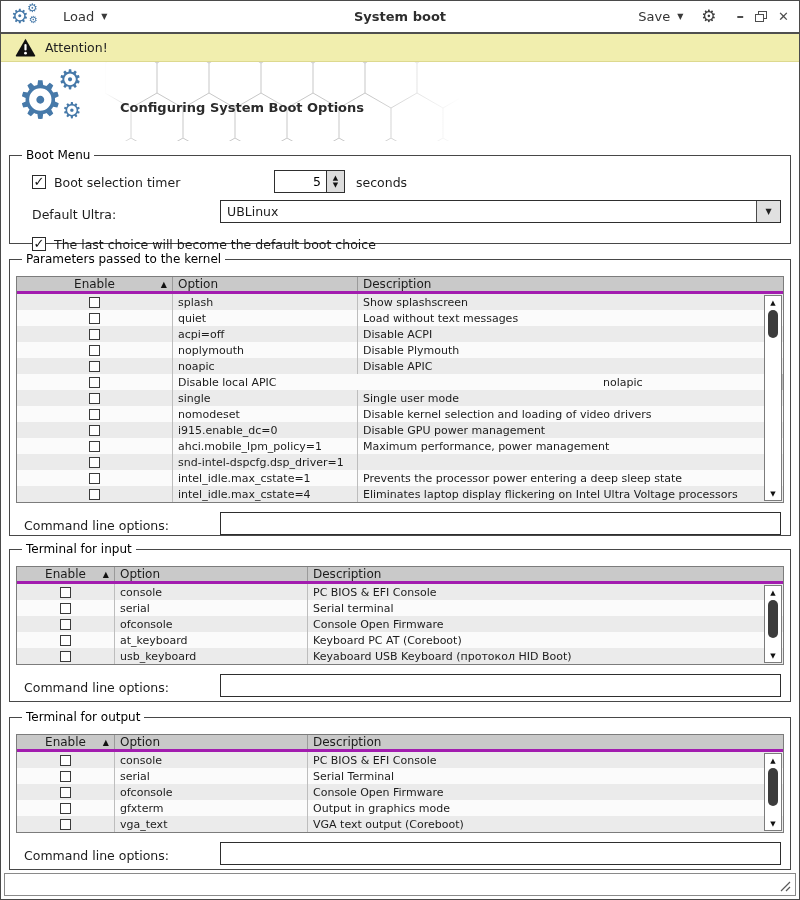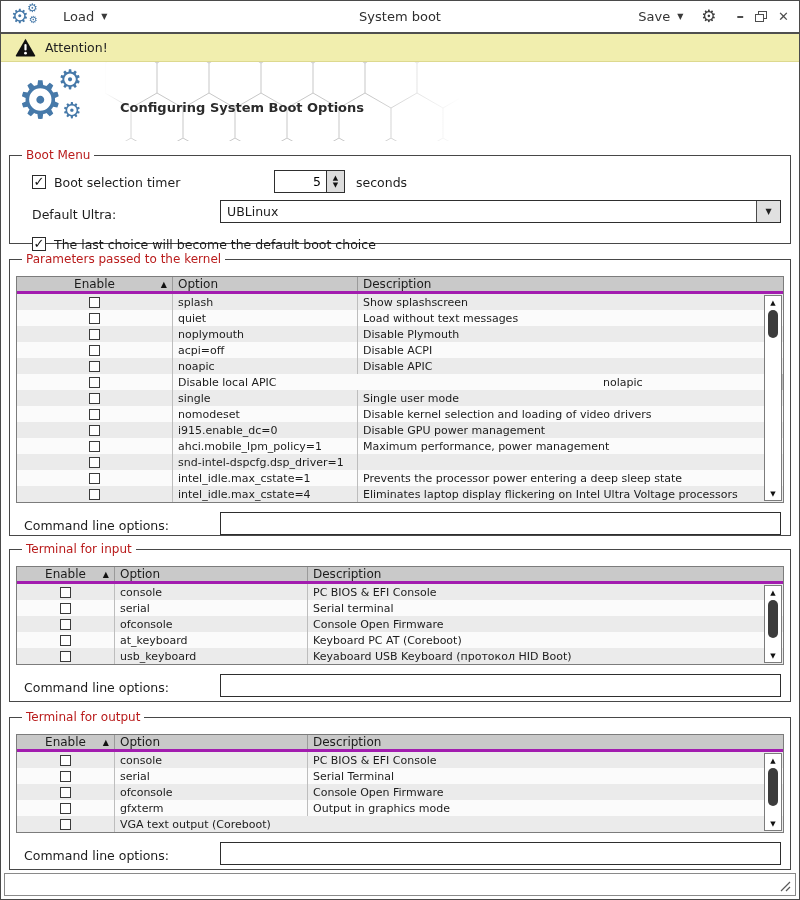--- a/index.html
+++ b/index.html
@@ -10,21 +10,21 @@
   
   .titlebar { position:relative; height:33px; display:flex; align-items:center; padding:0 10px; border-bottom:2px solid #4f4f4f; background:#fff; }
   .gearcluster { position:relative; color:#4679a9; }
   .gc-tb { width:34px; height:27px; }
   .gc-tb .g1 { position:absolute; left:0; top:3px; font-size:20px; line-height:20px; }
   .gc-tb .g2 { position:absolute; left:16px; top:-1px; font-size:12px; line-height:12px; }
   .gc-tb .g3 { position:absolute; left:18px; top:12px; font-size:10px; line-height:10px; }
   .menu-item { display:flex; align-items:center; gap:7px; font-size:13px; color:#343434; cursor:default; padding:2px 4px; }
   .menu-load { margin-left:14px; }
   .dd-arrow { font-size:8px; color:#3a3a3a; }
-  .tb-title { position:absolute; left:0; right:0; text-align:center; font-weight:normal; font-size:13px; color:#2e2e2e; pointer-events:none; }
+  .tb-title { position:absolute; left:0; right:0; text-align:center; font-weight:bold; font-size:13px; color:#2e2e2e; pointer-events:none; }
   .tb-right { margin-left:auto; display:flex; align-items:center; gap:14px; }
   .gear-btn { font-size:17px; color:#3d3d3d; line-height:17px; }
   .winctl { display:flex; align-items:center; gap:11px; margin-left:6px; }
   .wc { color:#4d4d4d; font-size:13px; line-height:13px; font-weight:bold; }
   .wc-min { letter-spacing:0; font-size:15px; }
   .restore { position:relative; width:12px; height:11px; display:inline-block; }
   .restore .r-back { position:absolute; left:3px; top:0; width:9px; height:8px; border:1.5px solid #4d4d4d; background:#fff; }
   .restore .r-front { position:absolute; left:0; top:3px; width:9px; height:8px; border:1.5px solid #4d4d4d; background:#fff; }
 
   
@@ -37,21 +37,21 @@
   .hexfade { position:absolute; left:104px; top:0; width:366px; height:79px;
              background:linear-gradient(90deg, rgba(255,255,255,.95) 0%, rgba(255,255,255,0) 10%, rgba(255,255,255,0) 72%, #fff 97%); }
   .gc-banner { position:absolute; left:16px; top:8px; width:92px; height:64px; }
   .gc-banner .g1 { position:absolute; left:0; top:4px; font-size:52px; line-height:52px; }
   .gc-banner .g2 { position:absolute; left:41px; top:-4px; font-size:27px; line-height:27px; }
   .gc-banner .g3 { position:absolute; left:45px; top:30px; font-size:22px; line-height:22px; }
   .banner-title { position:absolute; left:119px; top:38px; font-weight:bold; font-size:13px; color:#2b2b2b; }
 
   
   fieldset { margin:0 8px; border:1px solid #484848; padding:0 6px; background:#fff; }
-  legend { font-size:12px; padding:0 4px; margin-left:6px; color:#b91c1c;margin-top:32px; }
+  legend { font-size:12px; padding:0 4px; margin-left:6px; color:#000000;margin-top:32px; }
   .fs-boot { margin-top:7px; height:96px; }
   .fs-kernel { margin-top:8px; height:284px; }
   .fs-termin { margin-top:6px; height:160px; }
   .fs-termout { margin-top:8px; height:160px; }
 
   
   .bm-row { position:relative; height:24px; display:flex; align-items:center; padding-left:16px; font-size:12.5px; }
   .bm-row1 { margin-top:8px; }
   .bm-row2 { margin-top:8px; }
   .bm-row3 { margin-top:6px; }
@@ -217,30 +217,30 @@
               <span class="cb-sm"></span>
             </span>
             <span class="td td-option">quiet</span>
             <span class="td td-desc">Load without text messages</span>
           </div>
 
           <div class="tr">
             <span class="td td-enable">
               <span class="cb-sm"></span>
             </span>
+            <span class="td td-option">acpi=off</span>
+            <span class="td td-desc">Disable ACPI</span>
+          </div>
+
+          <div class="tr">
+            <span class="td td-enable">
+              <span class="cb-sm"></span>
+            </span>
             <span class="td td-option">noplymouth</span>
             <span class="td td-desc">Disable Plymouth</span>
-          </div>
-
-          <div class="tr">
-            <span class="td td-enable">
-              <span class="cb-sm"></span>
-            </span>
-            <span class="td td-option">acpi=off</span>
-            <span class="td td-desc">Disable ACPI</span>
           </div>
 
           <div class="tr">
             <span class="td td-enable">
               <span class="cb-sm"></span>
             </span>
             <span class="td td-option">noapic</span>
             <span class="td td-desc">Disable APIC</span>
           </div>
 
@@ -426,20 +426,21 @@
               <span class="cb-sm"></span>
             </span>
             <span class="td td-option">gfxterm</span>
             <span class="td td-desc">Output in graphics mode</span>
           </div>
 
           <div class="tr">
             <span class="td td-enable">
               <span class="cb-sm"></span>
             </span>
+            <span class="td td-option">vga_text</span>
             <span class="td td-desc">VGA text output (Coreboot)</span>
           </div>
         <div class="vscroll">
           <span class="vs-up">▲</span>
           <span class="vs-thumb thumb-t"></span>
           <span class="vs-down">▼</span>
         </div>
       </div>
     </div>
     <div class="cmdline">

